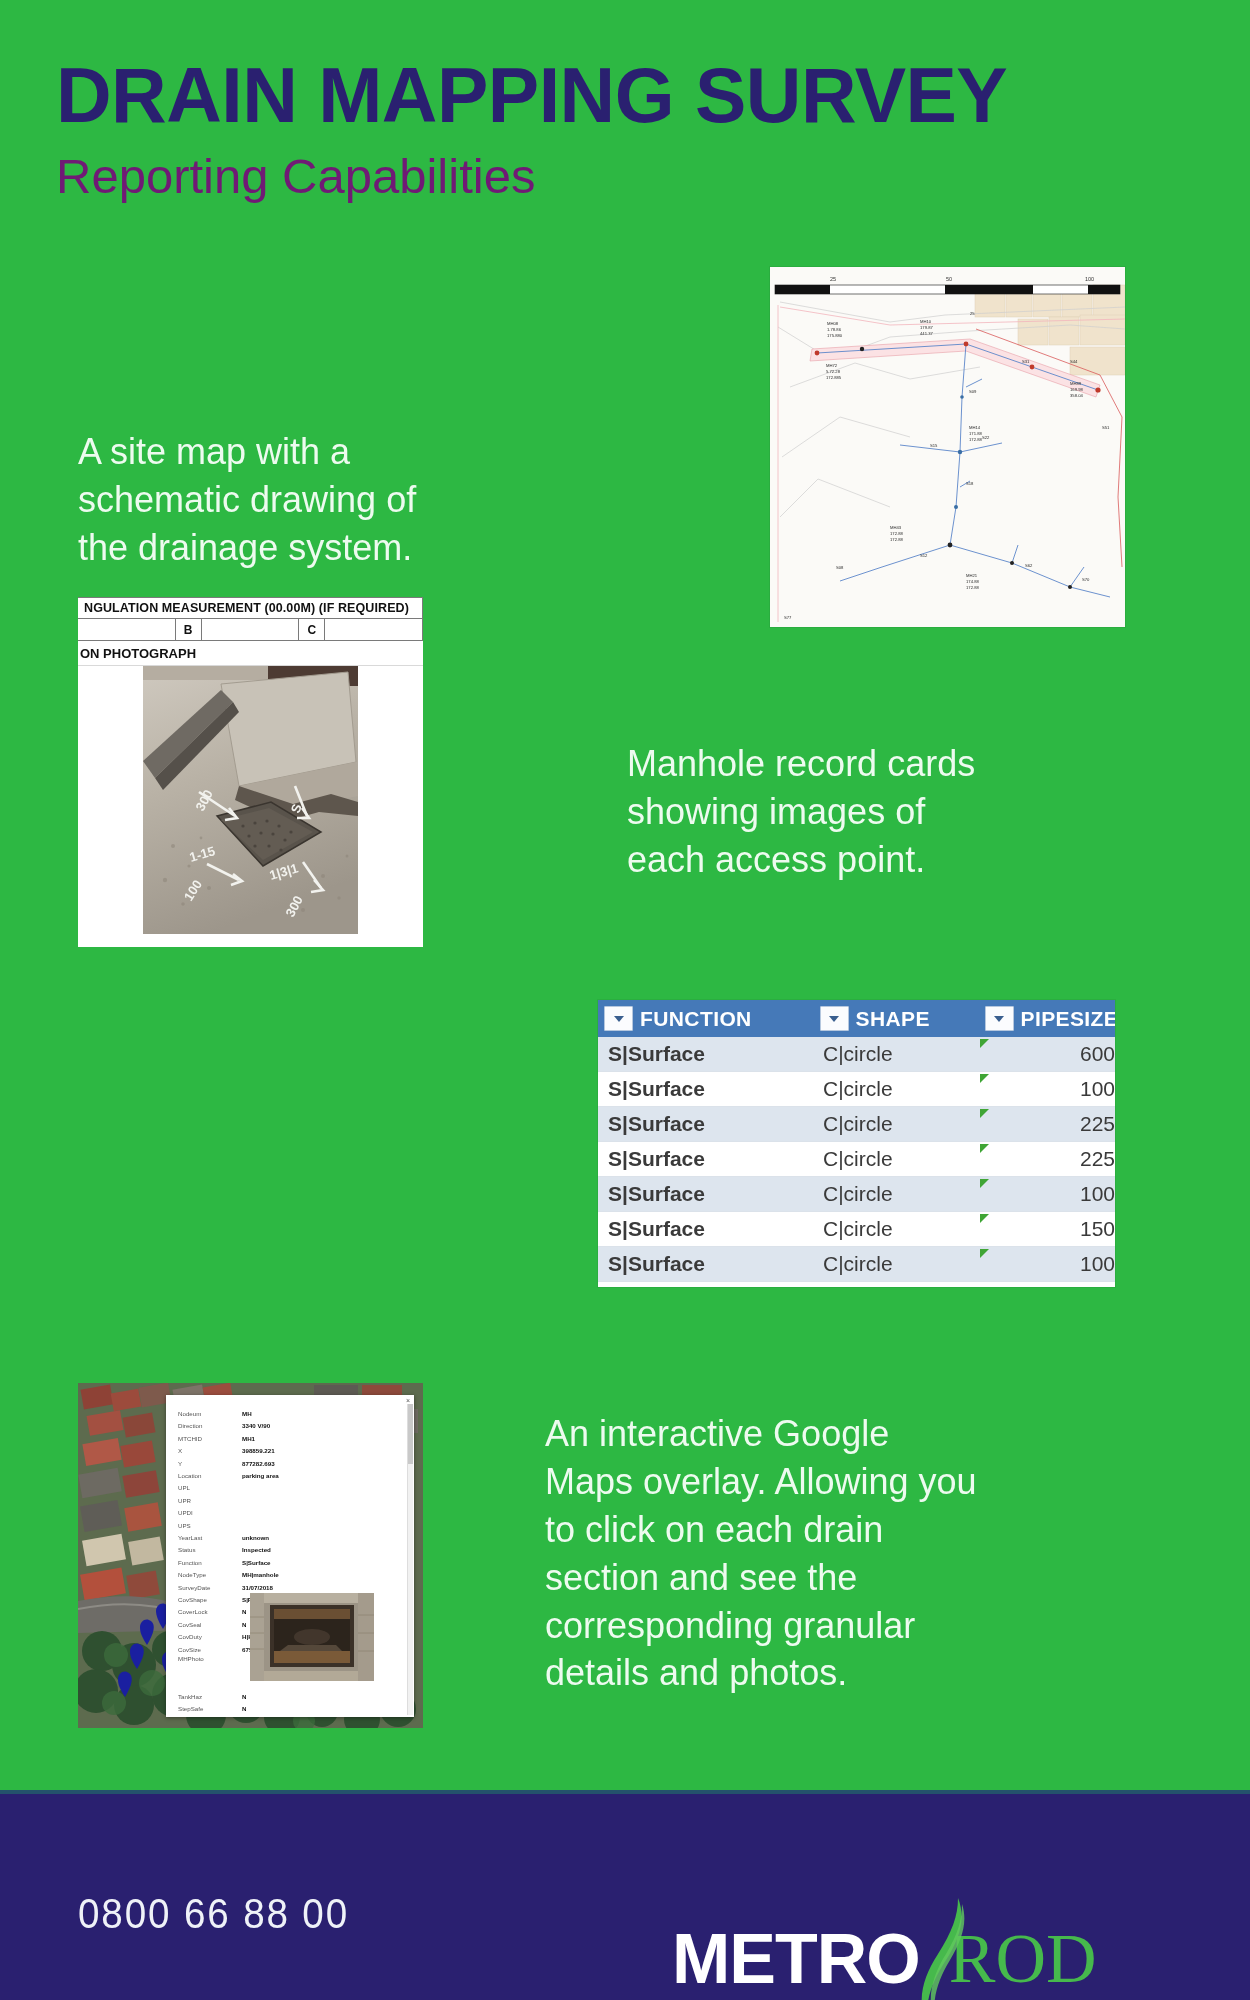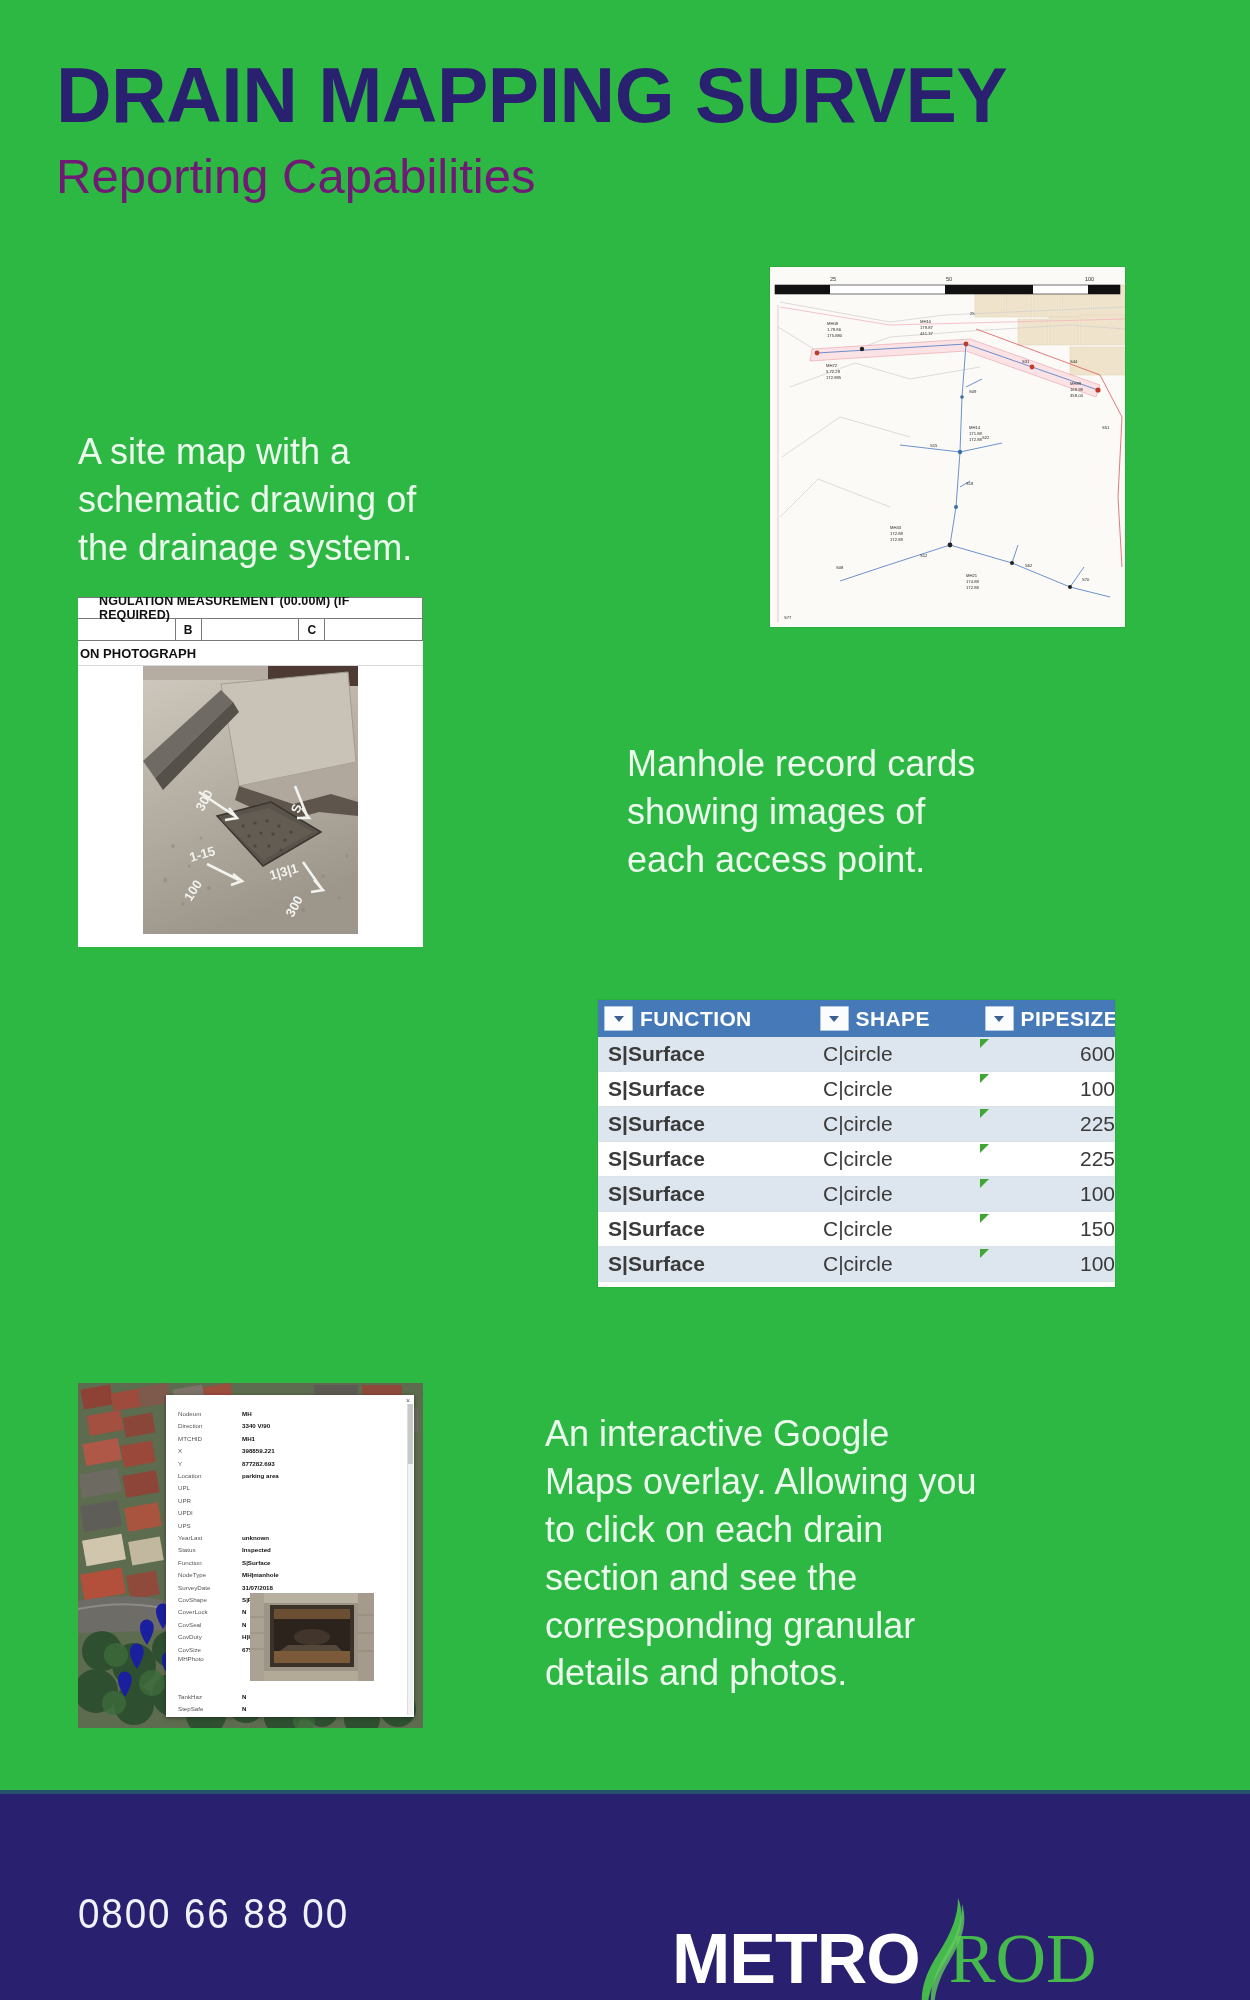--- a/index.html
+++ b/index.html
@@ -55,21 +55,21 @@
   #img-sitemap{left:770px;top:267px;width:355px;height:360px;background:#fbfaf7;
      box-shadow:0 0 0 1px rgba(0,0,0,0.06);}
   #img-sitemap svg{display:block;width:100%;height:100%;}
 
   
   #img-manhole{left:78px;top:597px;width:345px;height:350px;background:#ffffff;}
   .mh-head{position:relative;width:100%;}
   .mh-row1{
     border:1px solid #7a7a7a;border-left:none;
     height:22px;font-size:12.5px;font-weight:bold;color:#111;
-    display:flex;align-items:center;padding-left:21px;letter-spacing:.1px;
+    display:flex;align-items:center;padding-left:6px;letter-spacing:.1px;
     background:#fff;box-sizing:border-box;
   }
   .mh-row2{display:flex;height:22px;border:1px solid #7a7a7a;border-top:none;border-left:none;box-sizing:border-box;}
   .mh-c{border-right:1px solid #7a7a7a;box-sizing:border-box;height:100%;display:flex;align-items:center;justify-content:center;font-size:12px;font-weight:bold;color:#111;}
   .mh-c.wide{flex:1 1 auto;}
   .mh-c.narrow{width:26px;}
   .mh-row3{
     height:24px;font-size:13px;font-weight:bold;color:#111;
     display:flex;align-items:center;padding-left:2px;background:#fff;
   }

